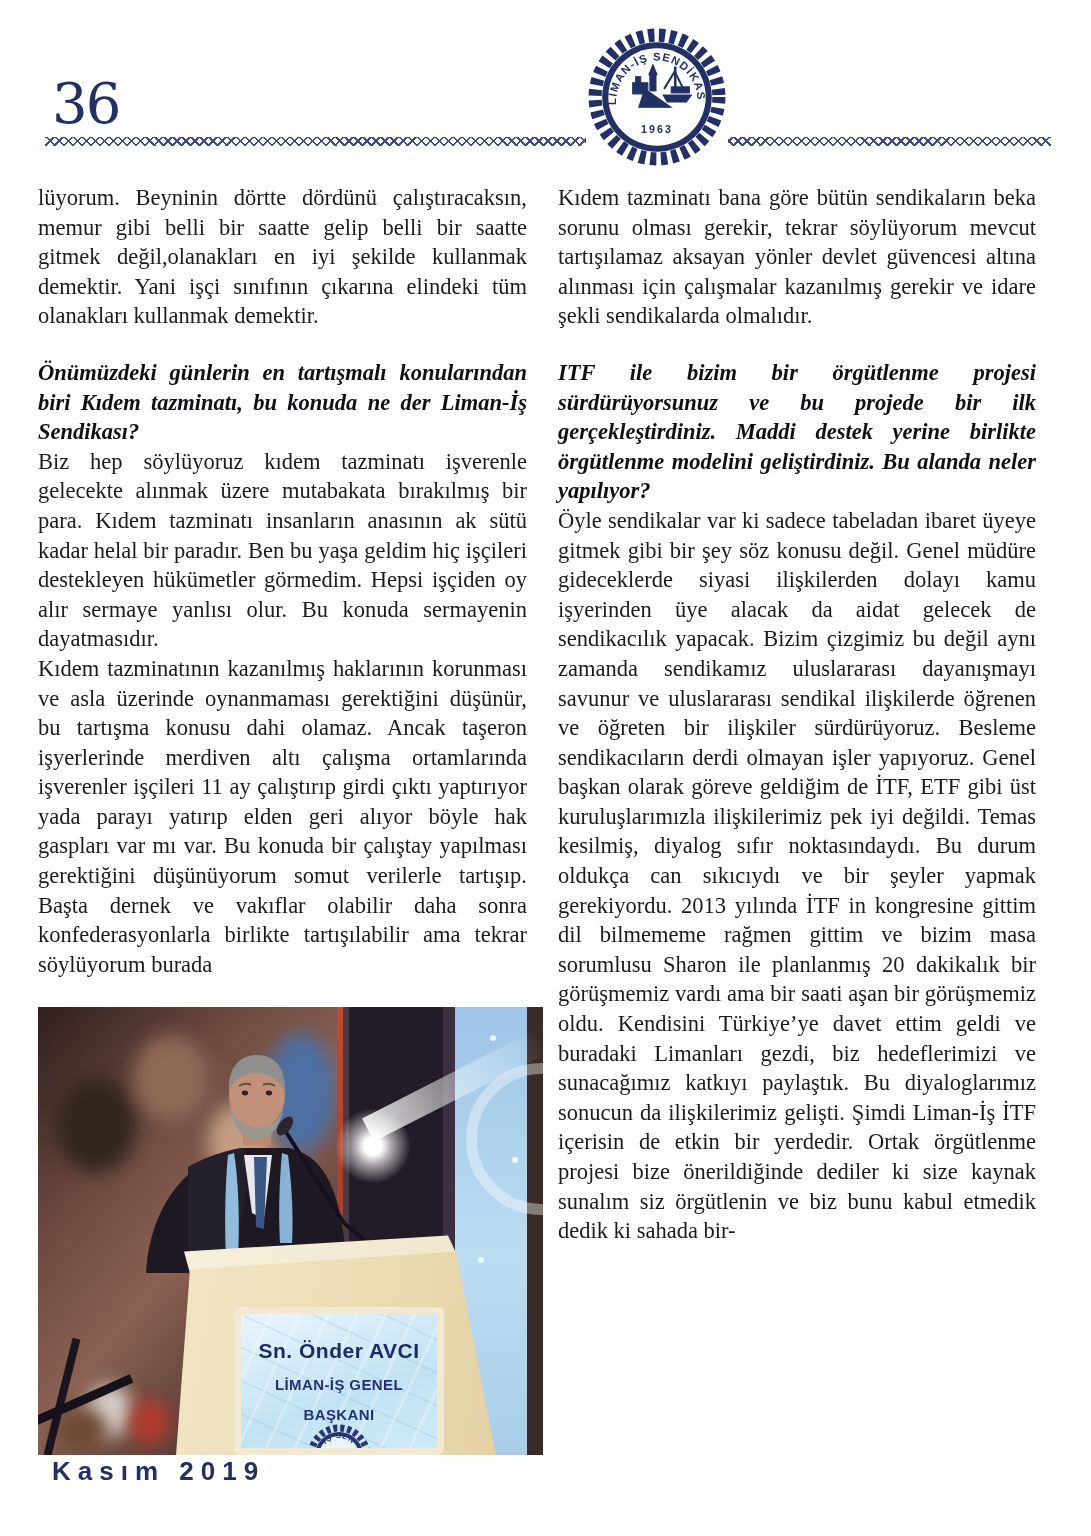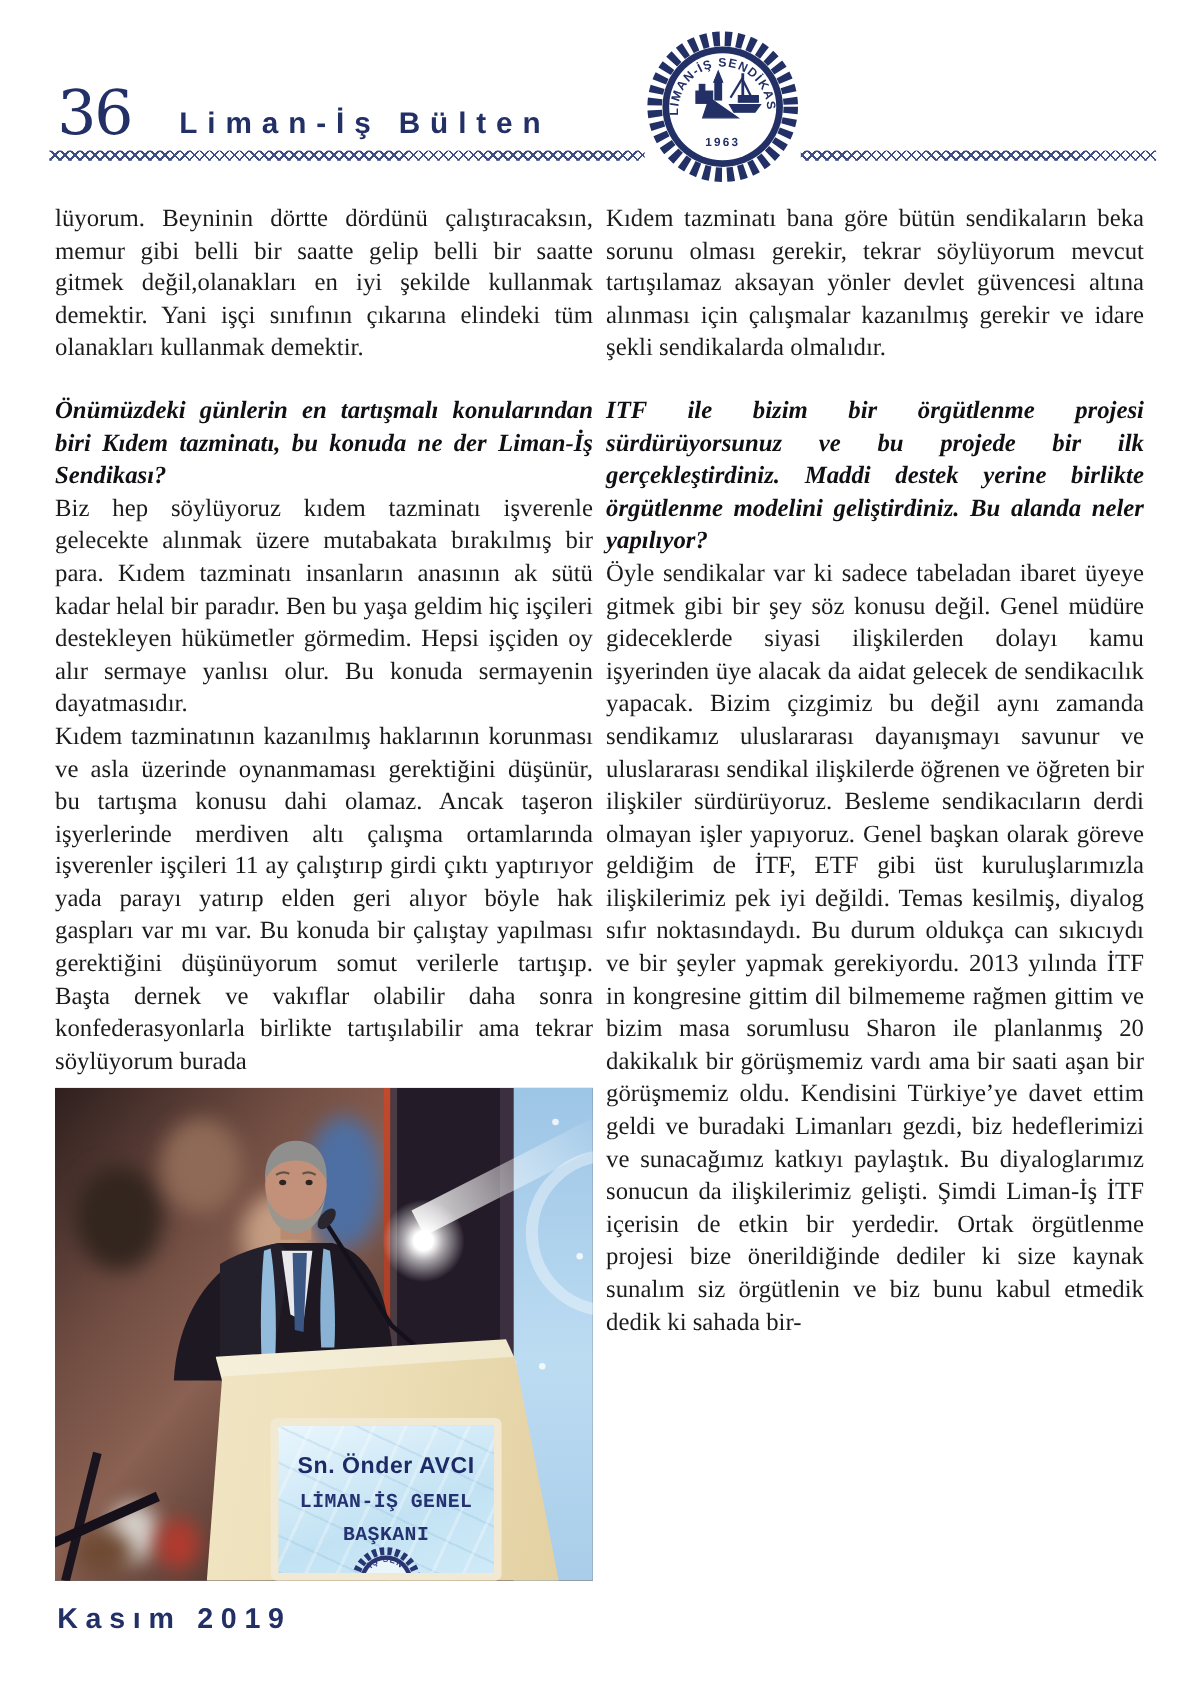--- a/index.html
+++ b/index.html
@@ -25,33 +25,33 @@
     position:absolute;left:45px;width:1006px;top:137px;height:9px;
     background:
       repeating-linear-gradient(45deg,#2b3a78 0 1.7px,transparent 1.7px 6.4px),
       repeating-linear-gradient(-45deg,#2b3a78 0 1.7px,transparent 1.7px 6.4px);
     opacity:.9;
   }
   .logo{position:absolute;left:586px;top:26px;width:142px;height:142px;background:#fff;}
 
   
   .columns{
-    position:absolute;top:183px;left:50px;width:998px;
-    display:flex;gap:12px;
+    position:absolute;top:183px;left:38px;width:998px;
+    display:flex;gap:31px;
   }
   .col{width:489px;font-size:22.5px;line-height:29.6px;text-align:justify;color:#1b1b1d;}
   .col p{margin:0;text-justify:inter-word;}
   .col p.question{
     font-weight:bold;font-style:italic;color:#101014;margin-top:27px;
   }
 
   
   .photo{
-    position:relative;width:489px;height:448px;margin-top:10px;
-    overflow:hidden;background:#3a2a28;
+    position:relative;width:489px;height:448px;margin-top:28px;
+    overflow:hidden;background:#3a2a28;padding-left:16px;
   }
   .ph-audience{position:absolute;left:0;top:0;width:302px;height:448px;
     background:linear-gradient(130deg,#2e1f1e 0%,#6d4a40 30%,#8a6152 52%,#5d4038 74%,#241a1c 100%);}
   .blur-blob{position:absolute;border-radius:50%;filter:blur(9px);}
   .blob-head1{left:96px;top:28px;width:74px;height:86px;background:#8f6a57;}
   .blob-head2{left:18px;top:70px;width:80px;height:96px;background:#33261f;}
   .blob-head3{left:170px;top:96px;width:66px;height:78px;background:#c49c82;}
   .blob-shirt{left:228px;top:26px;width:70px;height:120px;background:#4d6fa3;}
   .blob-table1{left:48px;top:378px;width:46px;height:52px;background:#d8d3ce;}
   .blob-table2{left:92px;top:392px;width:40px;height:46px;background:#b23a2e;}
@@ -92,39 +92,38 @@
       repeating-linear-gradient(115deg,rgba(255,255,255,.28) 0 3px,rgba(255,255,255,0) 3px 26px),
       repeating-linear-gradient(25deg,rgba(120,170,205,.18) 0 2px,rgba(255,255,255,0) 2px 30px),
       linear-gradient(160deg,#e9f6fd 0%,#c2e2f3 60%,#cfeaf8 100%);
     overflow:hidden;text-align:center;
   }
   .sign-name{
     margin-top:22px;font-family:"Liberation Sans",sans-serif;font-weight:bold;
     font-size:21px;color:#1d2a66;letter-spacing:.5px;
   }
   .sign-title{
-    margin-top:4px;font-family:Liberation Mono, monospace;font-weight:bold;
-    font-size:18px;color:#253272;letter-spacing:.4px;
+    margin-top:4px;font-family:Liberation Sans, sans-serif;font-weight:bold;
+    font-size:15px;color:#253272;letter-spacing:.4px;
   }
   .sign-gear{position:absolute;left:50%;bottom:-4px;transform:translateX(-50%);}
 
   
   .footer-date{
     position:absolute;left:52px;top:1456px;
     font-family:"Liberation Sans",sans-serif;font-weight:bold;
     font-size:26px;letter-spacing:7px;color:#223066;white-space:nowrap;
   }
 </style>
 </head>
 <body>
 
 <div class="page">
 
   <div class="page-num">36</div>
-  <div class="bulletin-title">Liman-İş Bülten</div>
   <div class="chain-divider"></div>
 
   <svg class="logo" viewBox="0 0 140 140">
     <circle cx="70" cy="70" r="61" fill="none" stroke="#223066" stroke-width="13" stroke-dasharray="6.2 4.5"></circle>
     <circle cx="70" cy="70" r="54" fill="#223066"></circle>
     <circle cx="70" cy="70" r="48" fill="#ffffff"></circle>
     <path id="logoArc" d="M30,74 a40,40 0 1,1 80,0" fill="none"></path>
     <text font-family="Liberation Sans, sans-serif" font-size="11" font-weight="bold" fill="#223066" letter-spacing="1.2">
       <textPath href="#logoArc" startOffset="50%" text-anchor="middle">LİMAN-İŞ SENDİKASI</textPath>
     </text>

